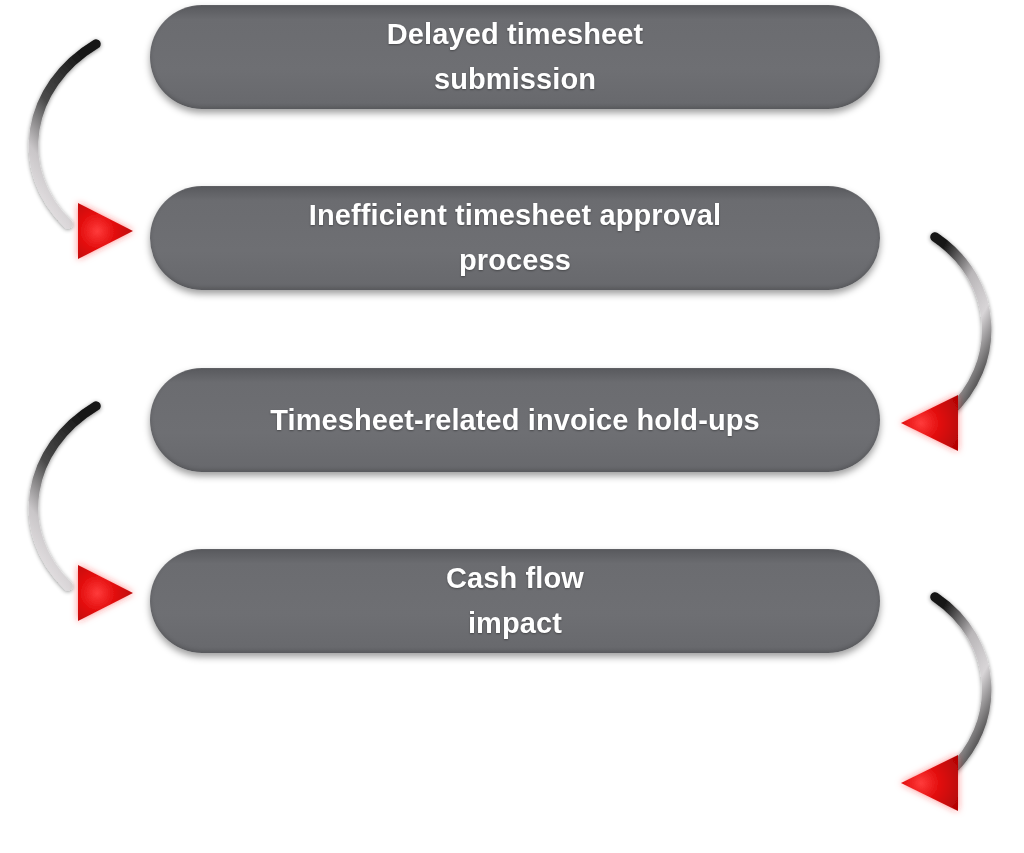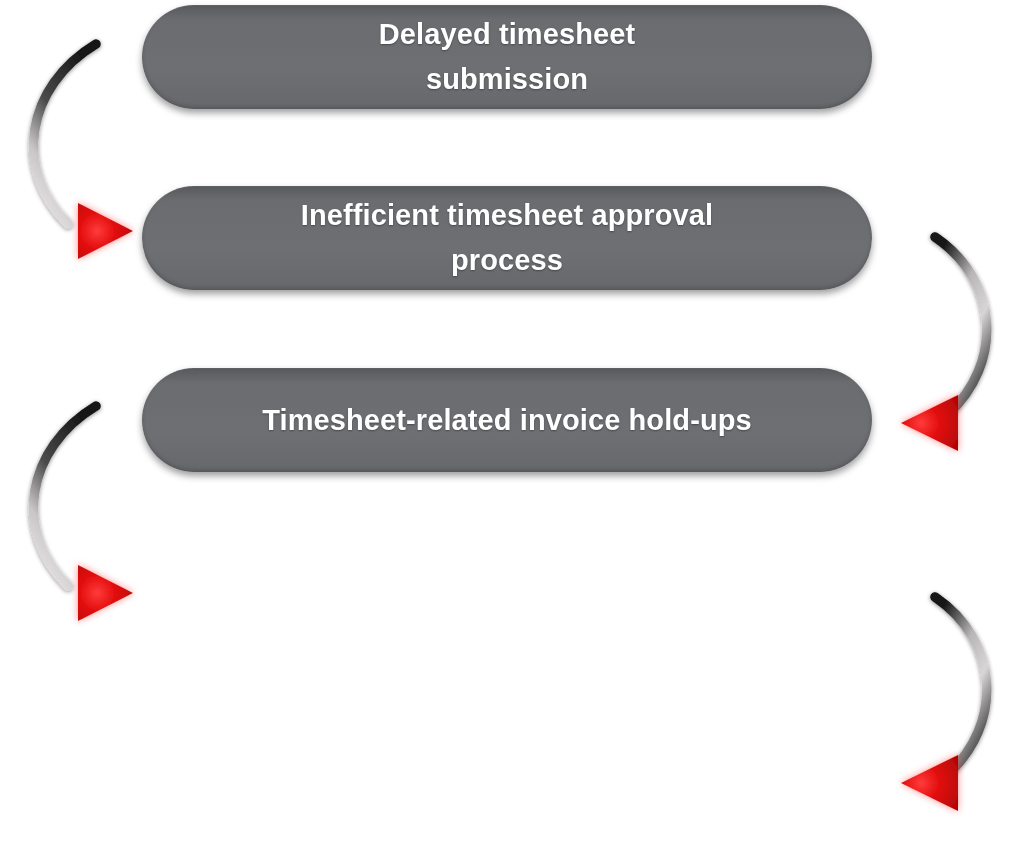--- a/index.html
+++ b/index.html
@@ -16,21 +16,21 @@
   #canvas {
     position: relative;
     width: 1024px;
     height: 853px;
     background: #ffffff;
   }
 
   
   .node {
     position: absolute;
-    left: 142px;
+    left: 150px;
     width: 730px;
     height: 104px;
     border-radius: 52px;
     background: linear-gradient(180deg, #58595d 0%, #6b6c70 14%, #6e6f73 62%, #67686c 100%);
     box-shadow:
       0 4px 7px rgba(0,0,0,0.38),
       0 1px 0 rgba(255,255,255,0.06) inset,
       0 -2px 4px rgba(0,0,0,0.18) inset;
     display: flex;
     align-items: center;
@@ -125,15 +125,19 @@
 
   <div class="node" id="node-1">
     <span class="node-label">Inefficient timesheet approval
 process</span>
   </div>
 
   <div class="node" id="node-2">
     <span class="node-label">Timesheet-related invoice hold-ups</span>
   </div>
 
+  <div class="node" id="node-3">
+    <span class="node-label">Cash flow
+impact</span>
+  </div>
 
 
 </div>
 
 </body></html>

